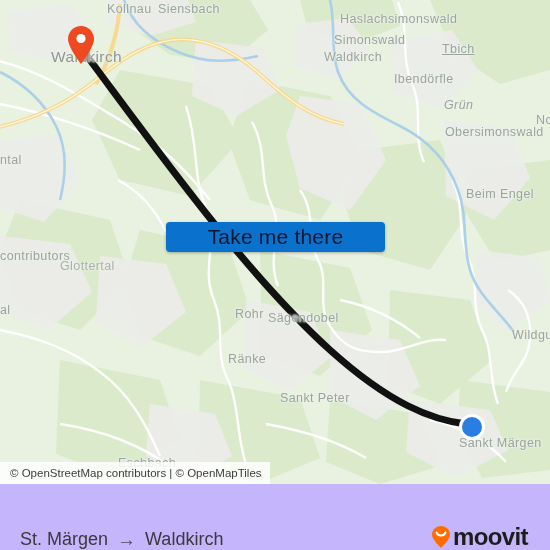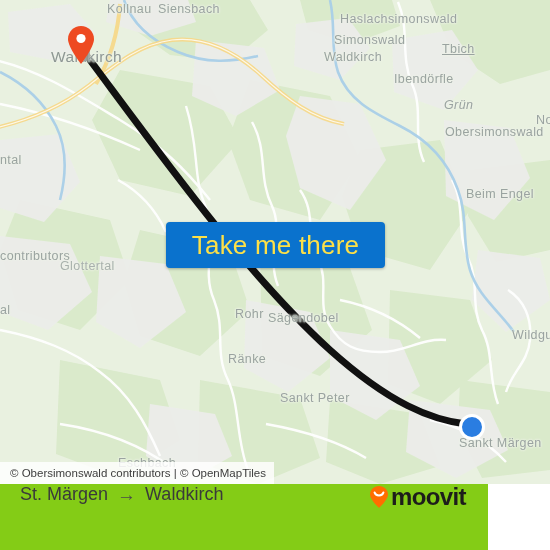--- a/index.html
+++ b/index.html
@@ -45,26 +45,26 @@
     position:absolute;
     width:26px;height:26px;border-radius:50%;
     background:#2a7de1;
     border:3px solid #ffffff;
     box-sizing:border-box;
   }
 
   
   .cta{
     position:absolute;
-    left:166px;top:222px;width:219px;height:46px;
+    left:166px;top:222px;width:219px;height:30px;
     background:#0a72cd;
     border:none;border-radius:4px;
-    color:#fde047;
-    font-family:"Liberation Sans", sans-serif;
-    font-size:26px;
+    color:#0f172a;
+    font-family:"Liberation Sans", sans-serif;
+    font-size:21px;
     letter-spacing:.2px;
     cursor:pointer;
     display:flex;align-items:center;justify-content:center;
     box-shadow:0 1px 3px rgba(0,0,0,.28);
   }
 
   
   .attrib{
     position:absolute;left:0;top:462px;
     height:22px;
@@ -72,23 +72,23 @@
     display:flex;align-items:center;
     background:rgba(255,255,255,.82);
     color:#3d3d3d;
     font-family:"Liberation Sans", sans-serif;
     font-size:11.5px;
     white-space:nowrap;
   }
 
   
   .footer{
-    position:absolute;left:0;top:484px;width:488px;height:66px;
-    background:#84cc16;
-    display:flex;align-items:flex-start;justify-content:space-between;
+    position:absolute;left:0;top:484px;width:550px;height:66px;
+    background:#c4b5fd;
+    display:flex;align-items:flex-end;justify-content:space-between;
     box-sizing:border-box;
     padding:0 22px 0 20px;
   }
   .route-title{
     display:flex;align-items:center;gap:9px;
     color:#3a3a3a;
     font-size:18px;
     white-space:nowrap;
   }
   .arrow{
@@ -211,21 +211,21 @@
 
     <div class="pin" style="left:66px;top:25px;">
       <svg class="pin-svg" viewBox="0 0 30 40">
         <path d="M15 39 C15 39 28 22.5 28 14 C28 6.8 22.2 1 15 1 C7.8 1 2 6.8 2 14 C2 22.5 15 39 15 39 Z" fill="#ee4a22"></path>
         <circle cx="15" cy="13.5" r="4.6" fill="#ffffff"></circle>
       </svg>
     </div>
 
     <button class="cta">Take me there</button>
 
-    <div class="attrib">© Obersimonswald contributors | © OpenMapTiles</div>
+    <div class="attrib">© OpenStreetMap contributors | © OpenMapTiles</div>
   </div>
 
   <div class="footer">
     <div class="route-title">
       <span>St. Märgen</span>
       <span class="arrow">→</span>
       <span>Waldkirch</span>
     </div>
     <div class="brand">
       <svg width="22" height="26" viewBox="0 0 22 26">

